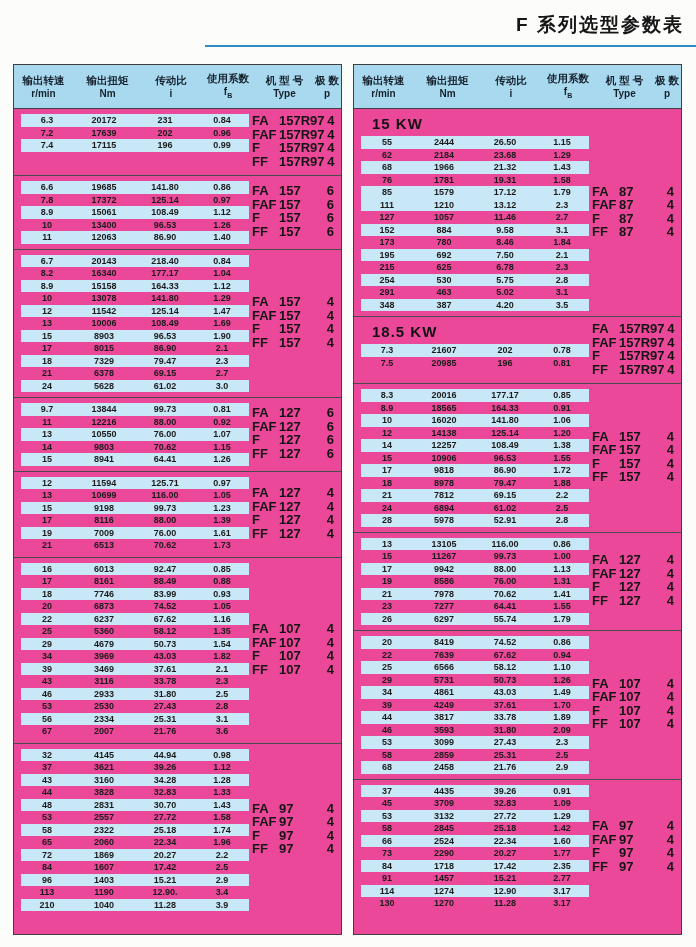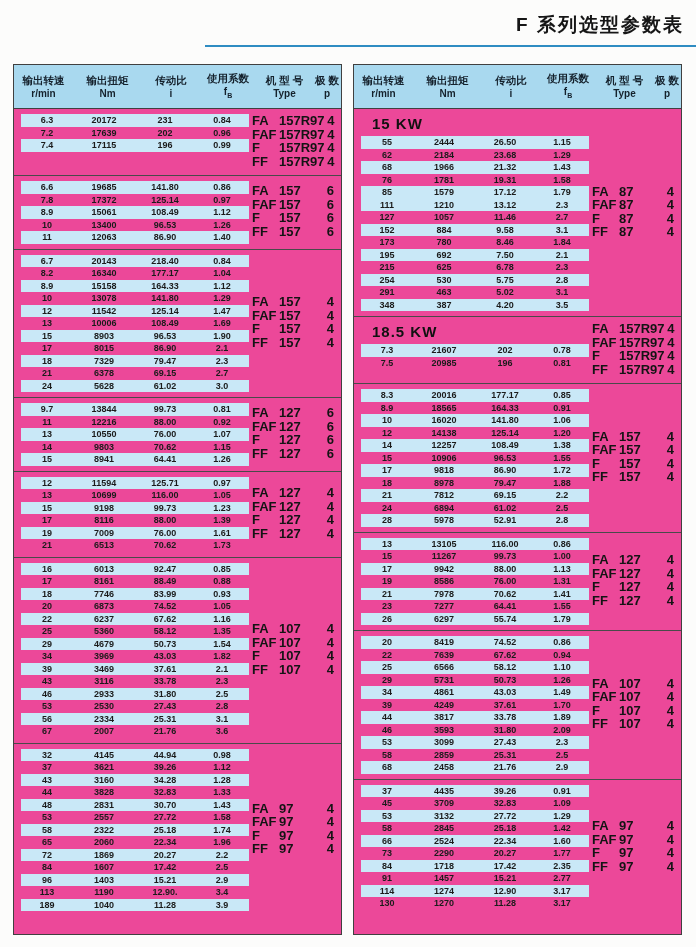--- a/index.html
+++ b/index.html
@@ -575,21 +575,21 @@
                 <div class="cell c2">15.21</div>
                 <div class="cell c3">2.9</div>
               </div>
               <div class="row">
                 <div class="cell c0">113</div>
                 <div class="cell c1">1190</div>
                 <div class="cell c2">12.90.</div>
                 <div class="cell c3">3.4</div>
               </div>
               <div class="row stripe">
-                <div class="cell c0">189</div>
+                <div class="cell c0">210</div>
                 <div class="cell c1">1040</div>
                 <div class="cell c2">11.28</div>
                 <div class="cell c3">3.9</div>
               </div>
             </div>
             <div class="types-col">
               <div class="tline">
                 <div class="tname">FA</div>
                 <div class="tmodel">97</div>
                 <div class="tpole">4</div>

